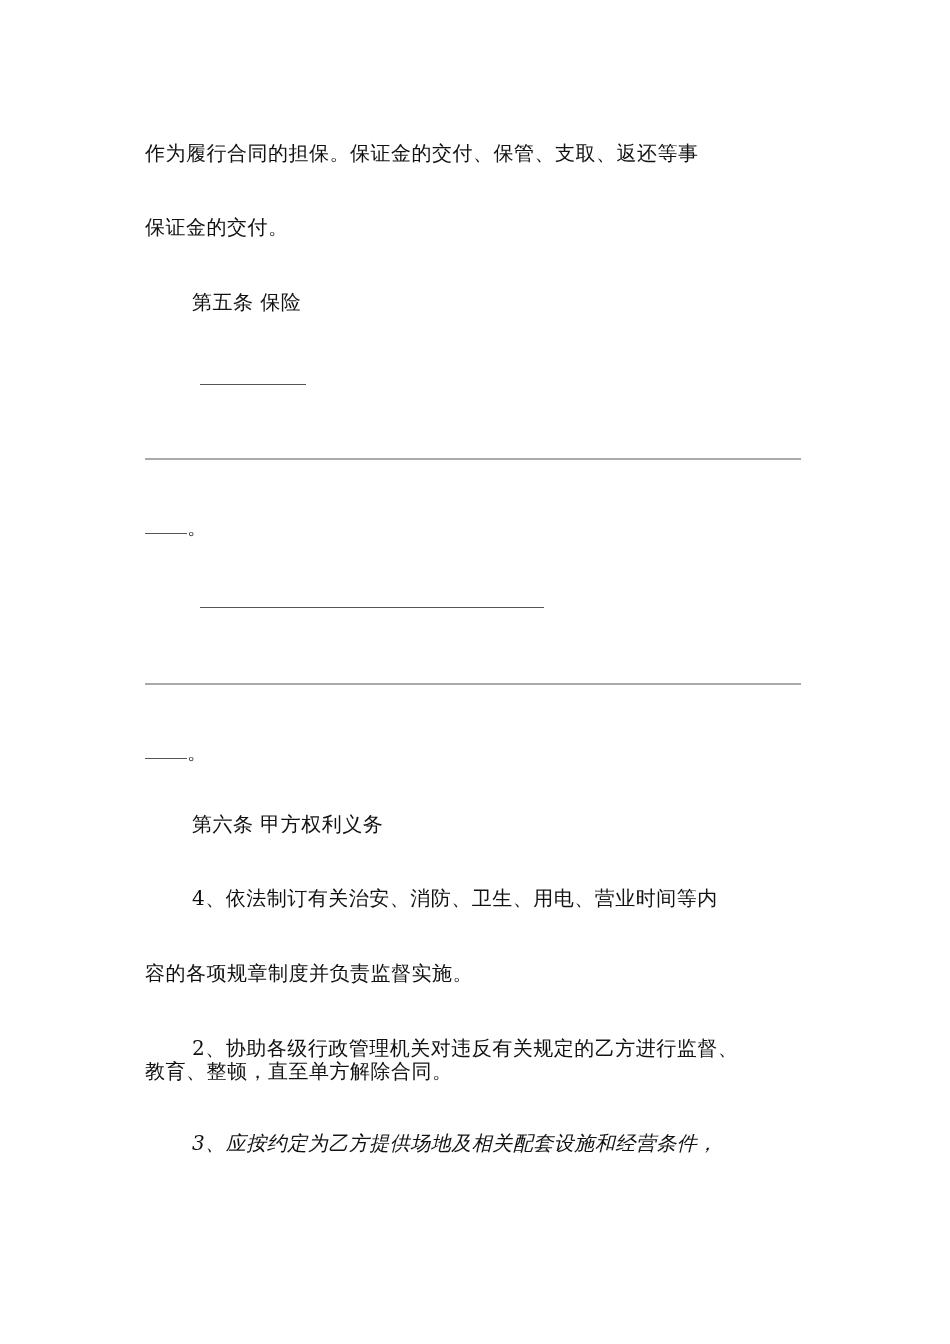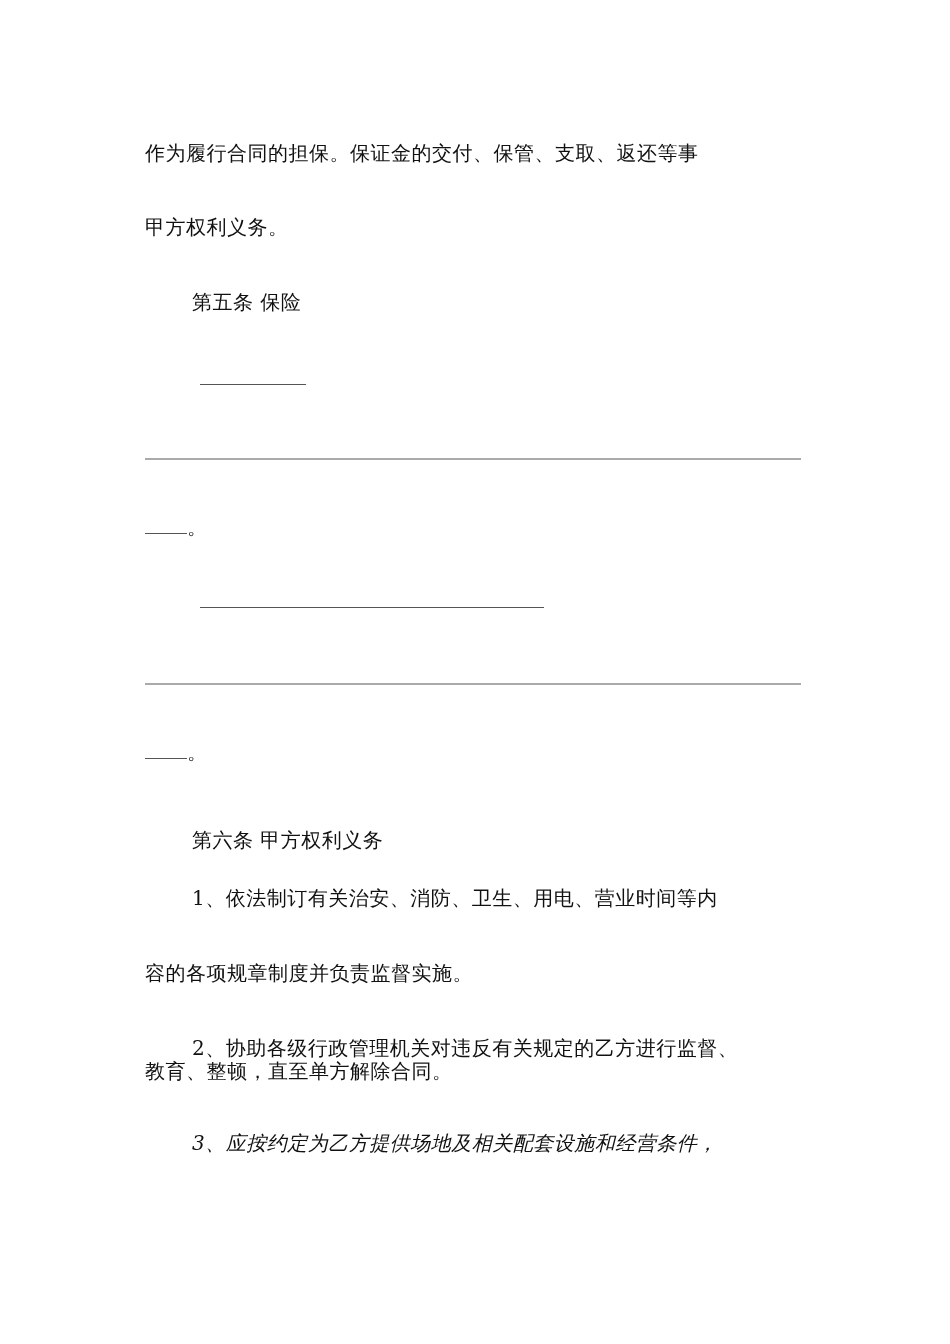--- a/index.html
+++ b/index.html
@@ -10,42 +10,42 @@
   .flush { left: 145px; }
   .blank { display: inline-block; border-bottom: 1.5px solid #555; height: 22px; vertical-align: baseline; }
   .rule { position: absolute; left: 145px; width: 656px; height: 0; border-top: 2px solid #aaa; }
   .short-blank { display: inline-block; width: 42px; border-bottom: 1.5px solid #555; height: 22px; }
 </style>
 </head>
 <body>
 
 <div>
   <div class="line flush" style="top:138px;">作为履行合同的担保。保证金的交付、保管、支取、返还等事</div>
-  <div class="line flush" style="top:212px;">甲方权利义务。</div>
+  <div class="line flush" style="top:212px;">保证金的交付。</div>
 
   <div class="line indent" style="top:287px;">第五条  保险</div>
 
   <div class="line indent" style="top:362px;">
     <span class="blank" style="width:106px; margin-left:8px;"></span>
   </div>
   <div class="rule" style="top:458px;"></div>
   <div class="line flush" style="top:511px;">
     <span class="short-blank"></span><span>。</span>
   </div>
 
   <div class="line indent" style="top:585px;">
     <span class="blank" style="width:344px; margin-left:8px;"></span>
   </div>
   <div class="rule" style="top:683px;"></div>
   <div class="line flush" style="top:736px;">
     <span class="short-blank"></span><span>。</span>
   </div>
 
-  <div class="line indent" style="top:809px;margin-top:16px;">第六条  甲方权利义务</div>
+  <div class="line indent" style="top:809px;">第六条  甲方权利义务</div>
 
-  <div class="line indent" style="top:883px;">1、依法制订有关治安、消防、卫生、用电、营业时间等内</div>
+  <div class="line indent" style="top:883px;">4、依法制订有关治安、消防、卫生、用电、营业时间等内</div>
   <div class="line flush" style="top:958px;">容的各项规章制度并负责监督实施。</div>
 
   <div class="line indent" style="top:1033px;">2、协助各级行政管理机关对违反有关规定的乙方进行监督、</div>
   <div class="line flush" style="top:1056px;">教育、整顿，直至单方解除合同。</div>
 
   <div class="line indent" style="top:1128px;font-style:italic;">3、应按约定为乙方提供场地及相关配套设施和经营条件，</div>
 </div>
 
 </body></html>

